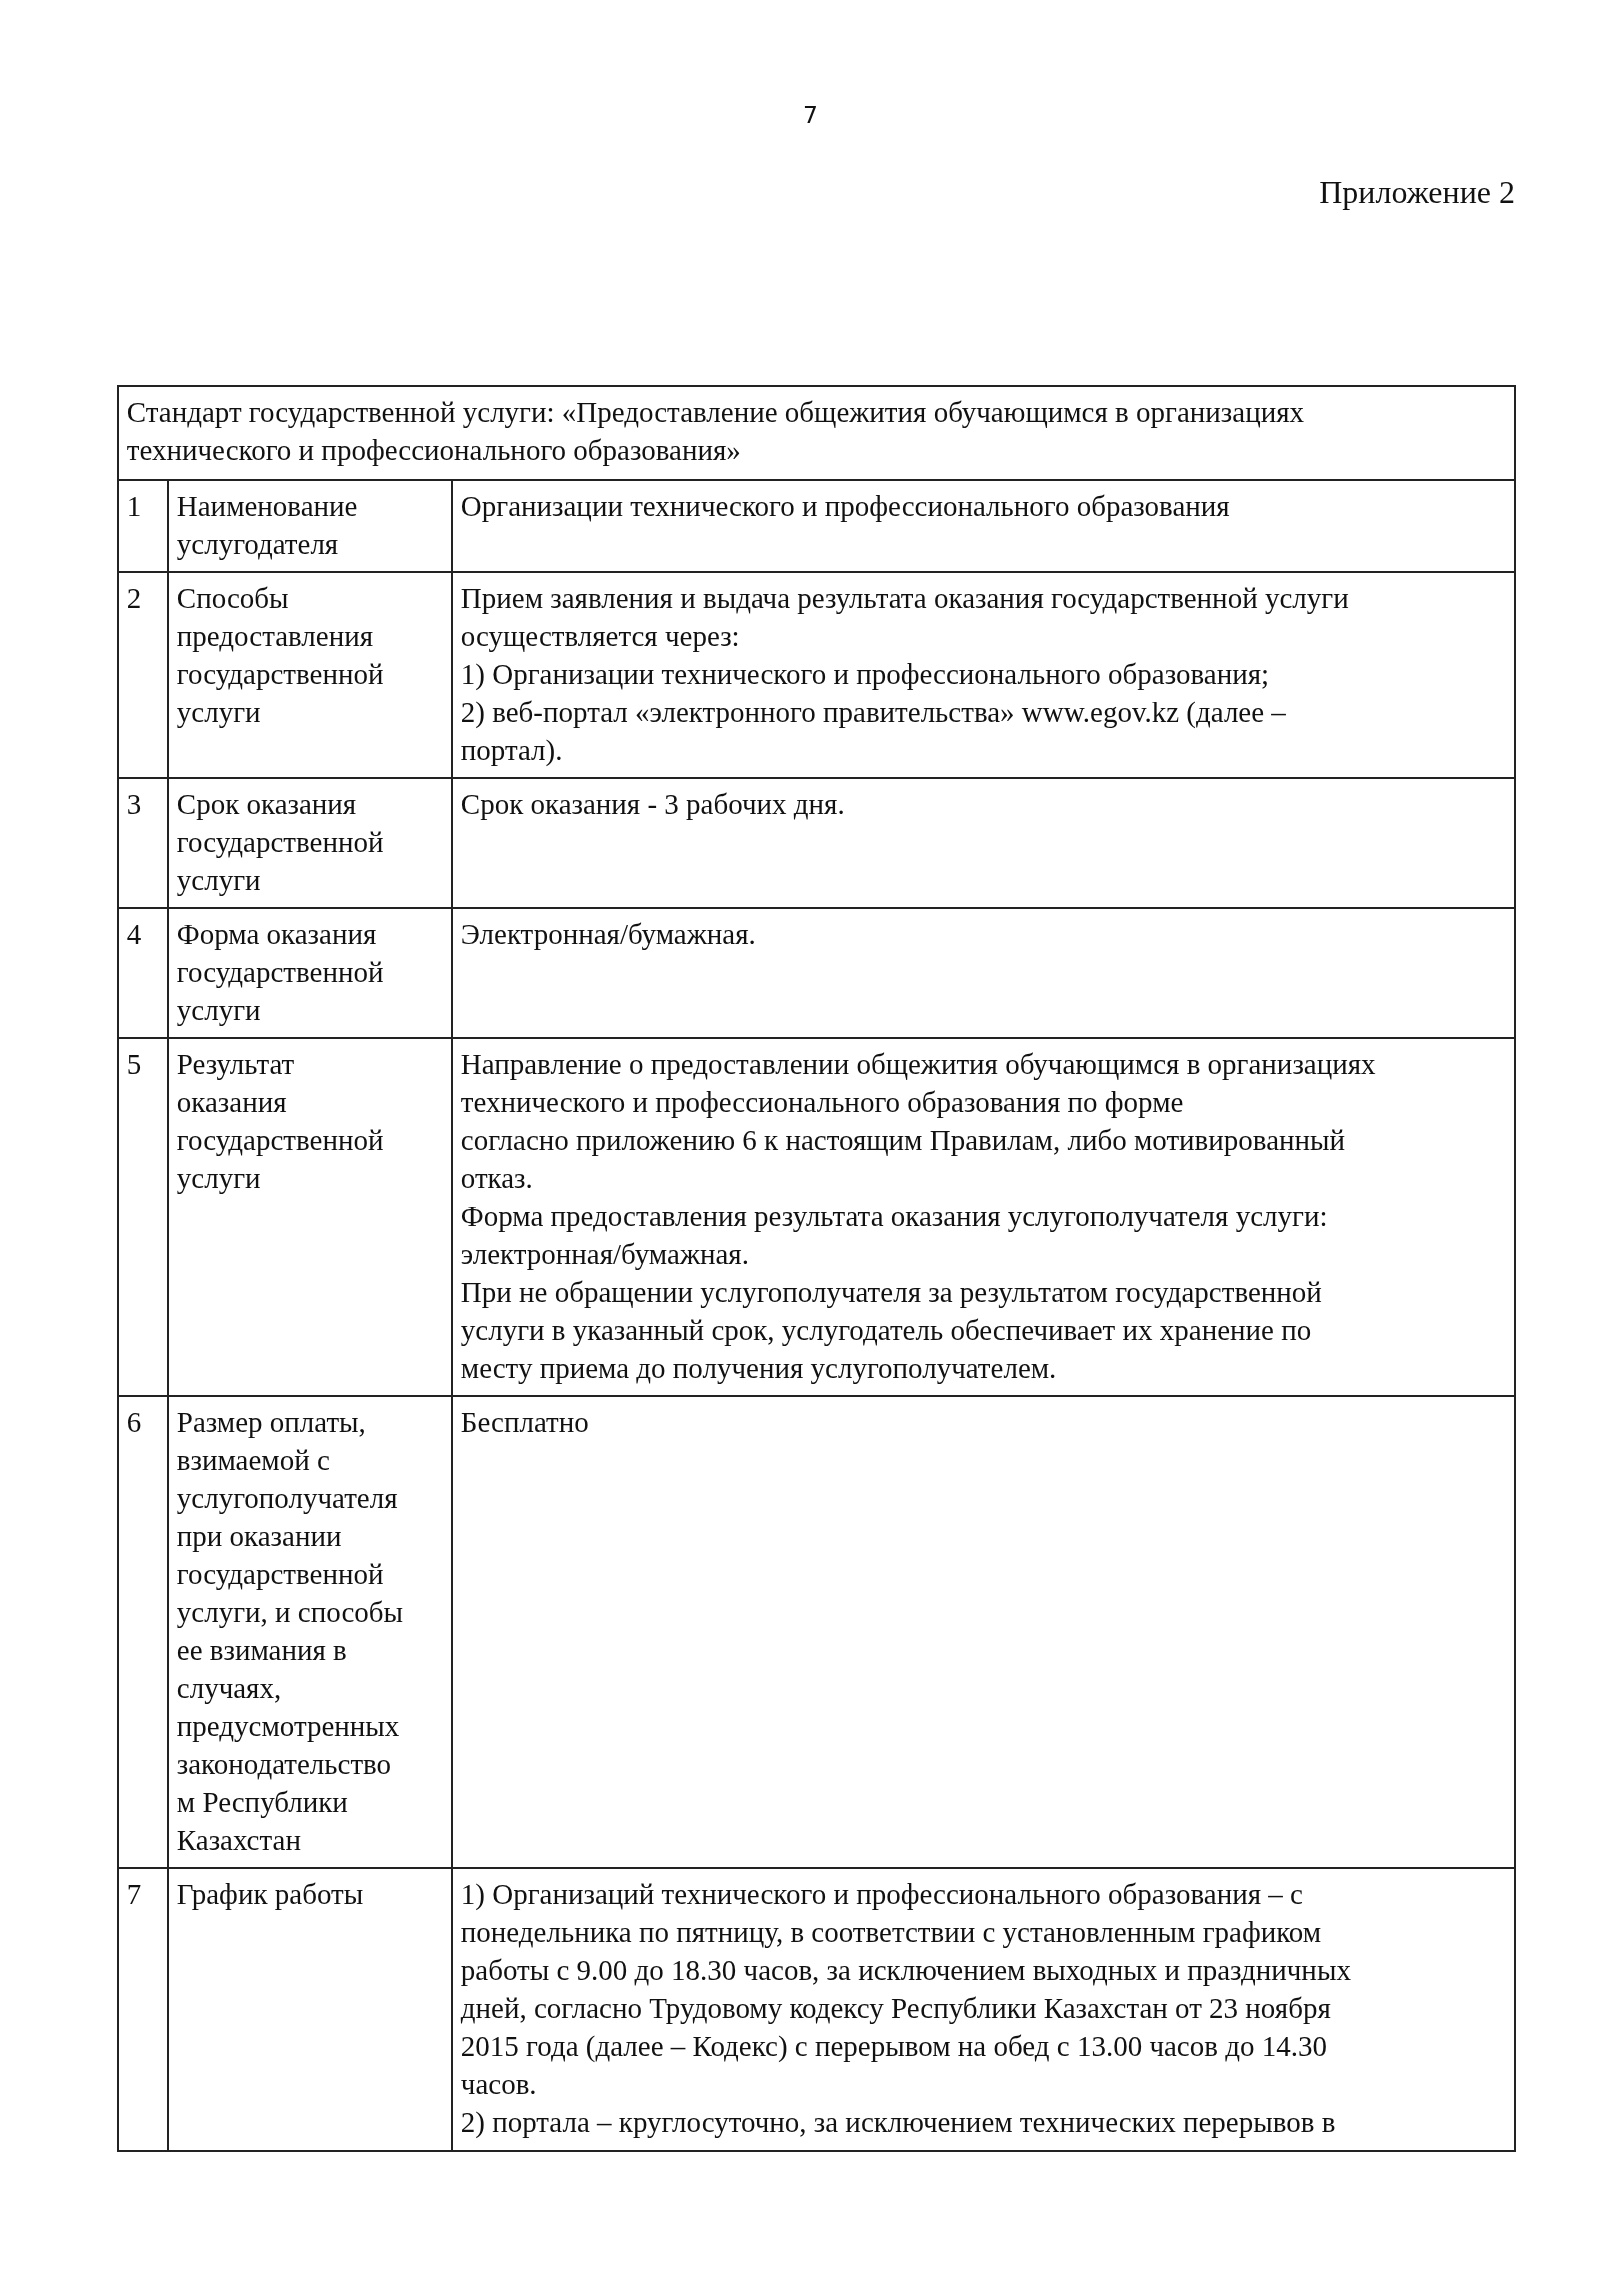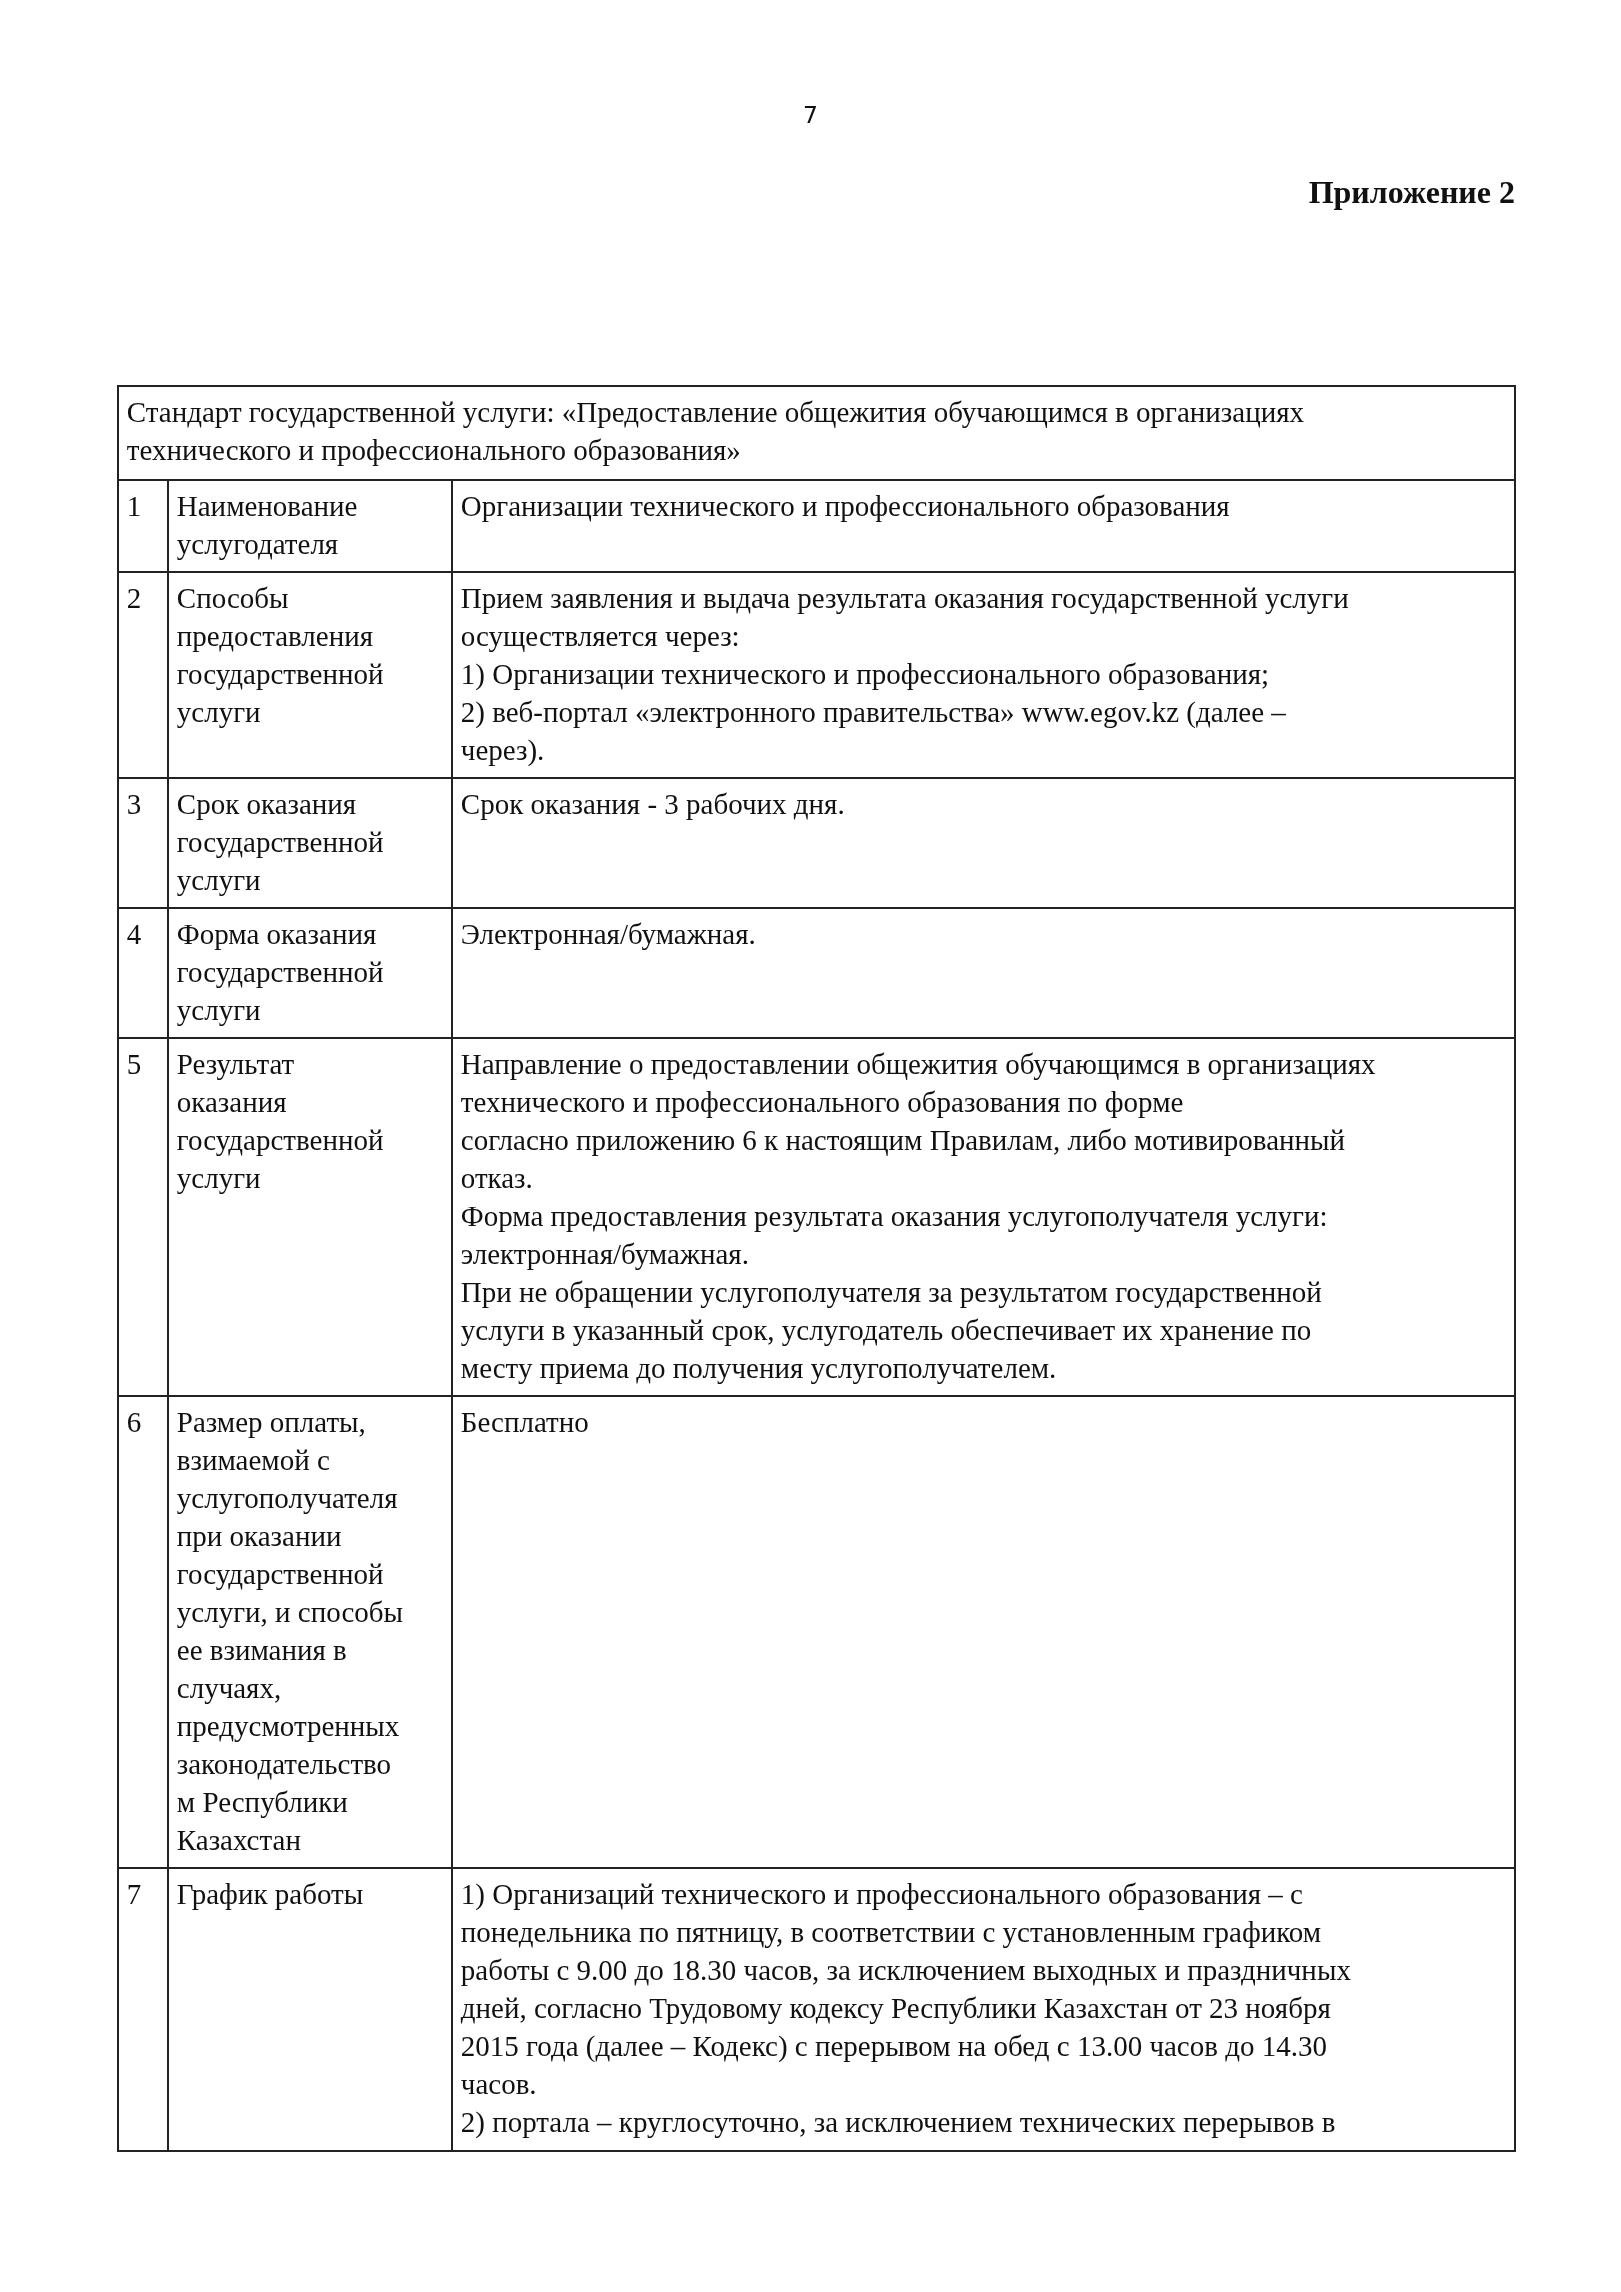--- a/index.html
+++ b/index.html
@@ -5,21 +5,21 @@
     html, body { margin: 0; padding: 0; background: #ffffff; }
     body { width: 1621px; height: 2293px; position: relative; overflow: hidden; color: #111; }
     .page-number {
       position: absolute; left: 0; width: 1621px; top: 101px; text-align: center;
       font-family: "DejaVu Sans", sans-serif; font-size: 23.5px; color: #111;
     }
     .appendix {
       position: absolute; right: 106px; top: 173px; text-align: right;
       font-family: "Liberation Serif", serif; font-size: 32px; line-height: 38px;
     }
-    .appendix div { white-space: nowrap; font-weight: bold; }
+    .appendix div { white-space: nowrap; }
     table.std {
       position: absolute; left: 117px; top: 385px; width: 1399px;
       border-collapse: collapse; table-layout: fixed;
       font-family: "Liberation Serif", serif; font-size: 29px; line-height: 38px;
     }
     table.std td {
       border: 2px solid #222; vertical-align: top; padding: 5.9px 7.8px 7.8px 7.8px;
     }
     col.c-num { width: 50px; }
     col.c-label { width: 284px; }
@@ -76,21 +76,21 @@
           <span class="line">Способы</span>
           <span class="line">предоставления</span>
           <span class="line">государственной</span>
           <span class="line">услуги</span>
         </td>
         <td>
           <span class="line">Прием заявления и выдача результата оказания государственной услуги</span>
           <span class="line">осуществляется через:</span>
           <span class="line">1) Организации технического и профессионального образования;</span>
           <span class="line">2) веб-портал «электронного правительства» www.egov.kz (далее –</span>
-          <span class="line">через).</span>
+          <span class="line">портал).</span>
         </td>
       </tr>
       <tr class="r3">
         <td class="num">3</td>
         <td>
           <span class="line">Срок оказания</span>
           <span class="line">государственной</span>
           <span class="line">услуги</span>
         </td>
         <td>

